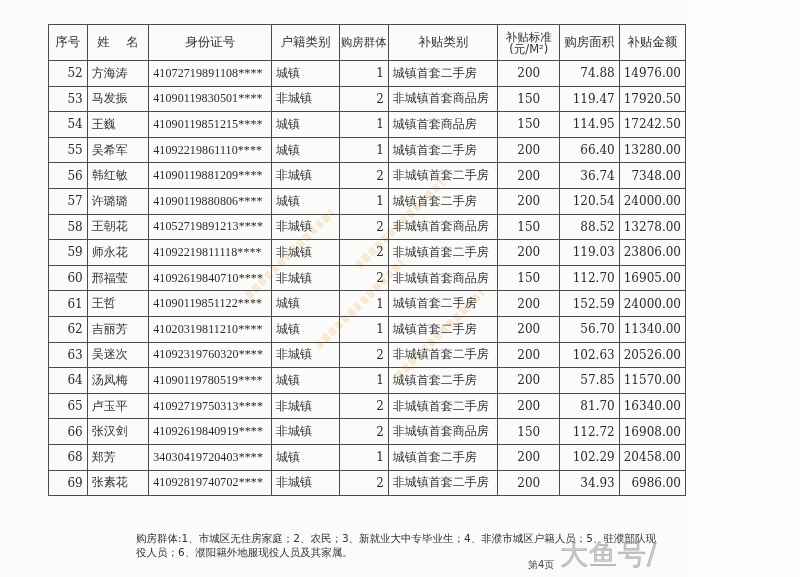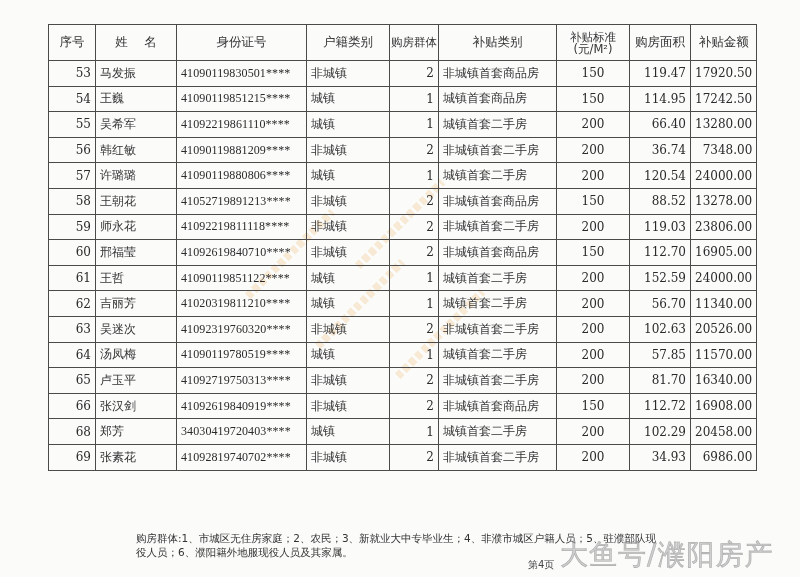--- a/index.html
+++ b/index.html
@@ -1,18 +1,18 @@
 <!DOCTYPE html>
 <html><head>
 <meta charset="utf-8">
 <style>
   html, body { margin:0; padding:0; }
   body { width:800px; height:577px; background:#fdfdfd; position:relative; overflow:hidden;
          font-family:"DejaVu Serif","Liberation Serif",serif; color:#2a2a2a; }
-  .page { position:absolute; left:0; top:0; width:800px; height:577px; background:#fbfbfa; }
+  .page { position:absolute; left:0; top:0; width:686px; height:577px; background:#fbfbfa; }
   table.grid { position:absolute; left:48px; top:24px; border-collapse:collapse; table-layout:fixed; }
   table.grid th, table.grid td { border:1.2px solid #4a4a4a; padding:0 4px; height:24.6px; font-size:12px;
     white-space:nowrap; overflow:hidden; }
   table.grid th { height:27px; font-weight:normal; font-size:12.5px; text-align:center;
     font-family:"DejaVu Sans","Liberation Sans",sans-serif; color:#333; }
   table.grid th.std { font-size:11.5px; line-height:12px;margin-top:16px; }
   td.num { text-align:right; }
   td.left { text-align:left; }
   td.center { text-align:center; }
   td.id { font-family:"Liberation Serif","DejaVu Serif",serif; font-size:12px; letter-spacing:0.1px; }
@@ -61,20 +61,31 @@
         <th class="std">
           <div>补贴标准</div>
           <div>(元/M²)</div>
         </th>
         <th>购房面积</th>
         <th>补贴金额</th>
       </tr>
     </thead>
     <tbody id="tbody">
         <tr>
+          <td class="num">52</td>
+          <td class="left name">方海涛</td>
+          <td class="left id">41072719891108****</td>
+          <td class="left reg">城镇</td>
+          <td class="num">1</td>
+          <td class="left cat">城镇首套二手房</td>
+          <td class="center">200</td>
+          <td class="num area-cell">74.88</td>
+          <td class="num">14976.00</td>
+        </tr>
+        <tr>
           <td class="num">53</td>
           <td class="left name">马发振</td>
           <td class="left id">41090119830501****</td>
           <td class="left reg">非城镇</td>
           <td class="num">2</td>
           <td class="left cat">非城镇首套商品房</td>
           <td class="center">150</td>
           <td class="num area-cell">119.47</td>
           <td class="num">17920.50</td>
         </tr>

